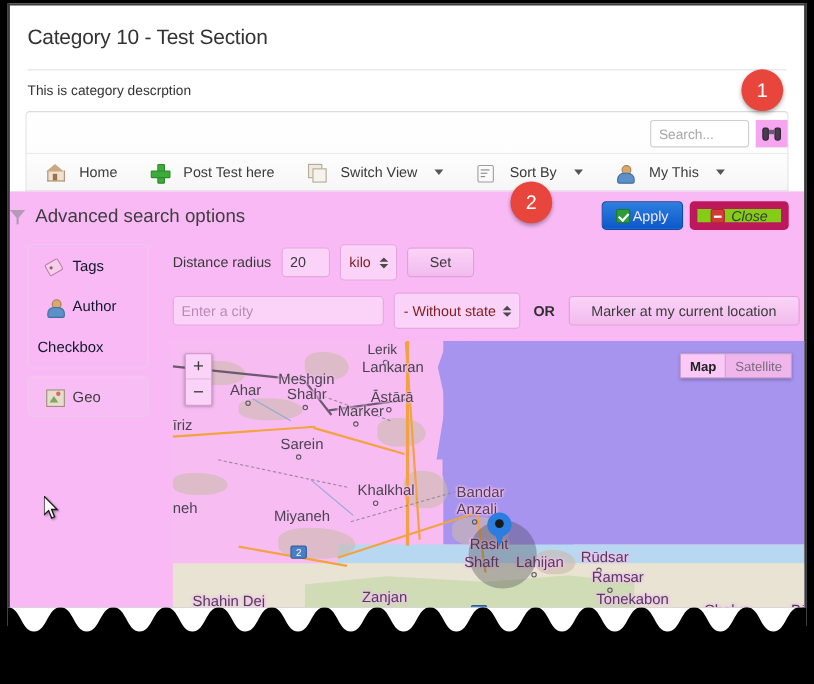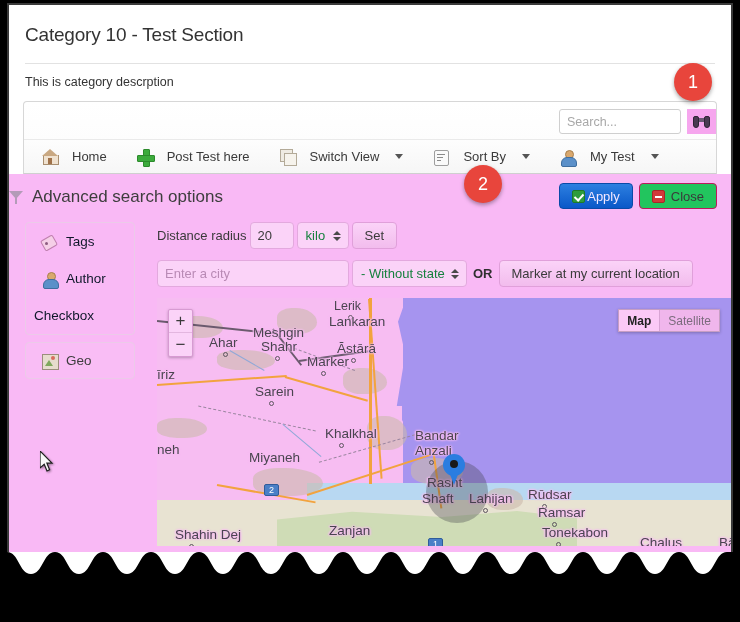--- a/index.html
+++ b/index.html
@@ -78,21 +78,21 @@
     border-radius: 4px 4px 0 0;
     background: linear-gradient(#ffffff 0%,#fdfdfd 55%,#f6f6f6 100%);
     height: 73px;
   }
   .search-wrap {
     position: absolute;
     right: 0px; top: 7px;
     display: flex; align-items: stretch;
   }
   .search-input {
-    width: 122px; height: 25px;
+    width: 90px; height: 25px;
     border: 1px solid #cfcfcf;
     border-radius: 3px;
     padding: 0 7px;
     font-size: 12.5px;
     color: #333;
     background: #fff;
     outline: none;
     font-family: "Liberation Sans", sans-serif;
   }
   .search-input::placeholder { color: #a8a8a8; }
@@ -232,25 +232,26 @@
     height: 26px; padding: 0 12px;
     background: linear-gradient(#2d7fe0,#0a58c8);
     border: 1px solid #0a4aa8;
     border-radius: 4px;
     color: #f3e8ff; font-size: 13px;
     cursor: pointer;
   }
   .btn-close {
     display: flex; align-items: center; gap: 6px;
     height: 26px; padding: 0 12px;
-    background: #22c55e;
-    border: 1px solid #be185d;
+    background: #84cc16;
+    border: 7px solid #be185d;
     border-radius: 4px;
     color: #3a3a3a; font-size: 13px;
     cursor: pointer;
+    font-style: italic;
   }
   .chk-ico {
     width: 13px; height: 13px; background: #2e9c3c;
     border: 1px solid #1d7a29; border-radius: 2px;
     position: relative; flex:none;
   }
   .chk-ico::after {
     content:""; position:absolute; left:3px; top:1px;
     width:4px; height:7px; border:solid #fff; border-width:0 2px 2px 0;
     transform: rotate(42deg);
@@ -304,53 +305,53 @@
   .ico-geo::after {
     content:""; position:absolute; left:3px; top:7px;
     border-left:4px solid transparent; border-right:4px solid transparent;
     border-bottom:6px solid #7fa85c;
   }
   .geo-sun {
     position:absolute; right:3px; top:3px; width:4px; height:4px;
     border-radius:50%; background:#d86b5e; z-index:2;
   }
   .adv-main { flex: 1; padding-left: 22px; padding-top: 2px; }
-  .field-row { display: flex; align-items: center; gap: 3px; margin-bottom: 11px; }
+  .field-row { display: flex; align-items: center; gap: 9px; margin-bottom: 11px; }
   .field-label { font-size: 13px; color: #3a3a3a; }
   .inp {
     height: 27px; border: 1px solid #e3a9de; border-radius: 4px;
     background: #fbd3f8; padding: 0 7px;
     font-size: 13px; color: #3a3a3a; outline: none;
     font-family: "Liberation Sans", sans-serif;
   }
   .inp::placeholder { color: #b98ab5; }
   .inp-radius { width: 44px; }
   .inp-city { width: 192px; }
   .sel {
     position: relative;
-    height: 27px; border: 1px solid #e3a9de; border-radius: 4px;
+    height: 33px; border: 1px solid #e3a9de; border-radius: 4px;
     background: #fbd3f8;
     display: flex; align-items: center;
     padding: 0 12px 0 8px;
-    font-size: 13px; color: #15803d; cursor: pointer;
+    font-size: 13px; color: #7f1d1d; cursor: pointer;
     white-space: nowrap;
   }
   .sel .arrows {
     position: absolute; right: 7px; top: 50%; transform: translateY(-50%);
     display: flex; flex-direction: column; gap: 2px;
   }
   .sel .arrows span {
     width:0;height:0;border-left:4px solid transparent;border-right:4px solid transparent;
   }
   .sel .arrows span:first-child { border-bottom:4px solid #4a4a4a; }
   .sel .arrows span:last-child  { border-top:4px solid #4a4a4a; }
   .sel-unit { width: 52px; overflow: hidden; }
   .sel-state { width: 115px; }
   .btn-plain {
-    height: 27px; padding: 0 12px;
+    height: 27px; padding: 0 20px;
     background: linear-gradient(#fbd3f8,#f2bced);
     border: 1px solid #e0a0da; border-radius: 4px;
     font-size: 13px; color: #3a3a3a; cursor: pointer;
     font-family: "Liberation Sans", sans-serif;
   }
   .or-text { font-size: 13px; font-weight: bold; color: #2f2f2f; margin: 0 3px; }
   
   .map {
     position: relative;
     width: 575px; height: 248px;
@@ -563,21 +564,21 @@
           <span class="ico ico-sort">
               <i></i>
               <i></i>
               <i></i>
             </span>
           <span>Sort By</span>
           <span class="caret"></span>
         </div>
         <div class="menu-item">
           <span class="ico ico-user"></span>
-          <span>My Test</span>
+          <span>My This</span>
           <span class="caret"></span>
         </div>
       </div>
     </div>
 
     <div class="adv-panel">
 
       <div class="adv-head">
         <span class="funnel"></span>
         <span class="adv-title">Advanced search options</span>

